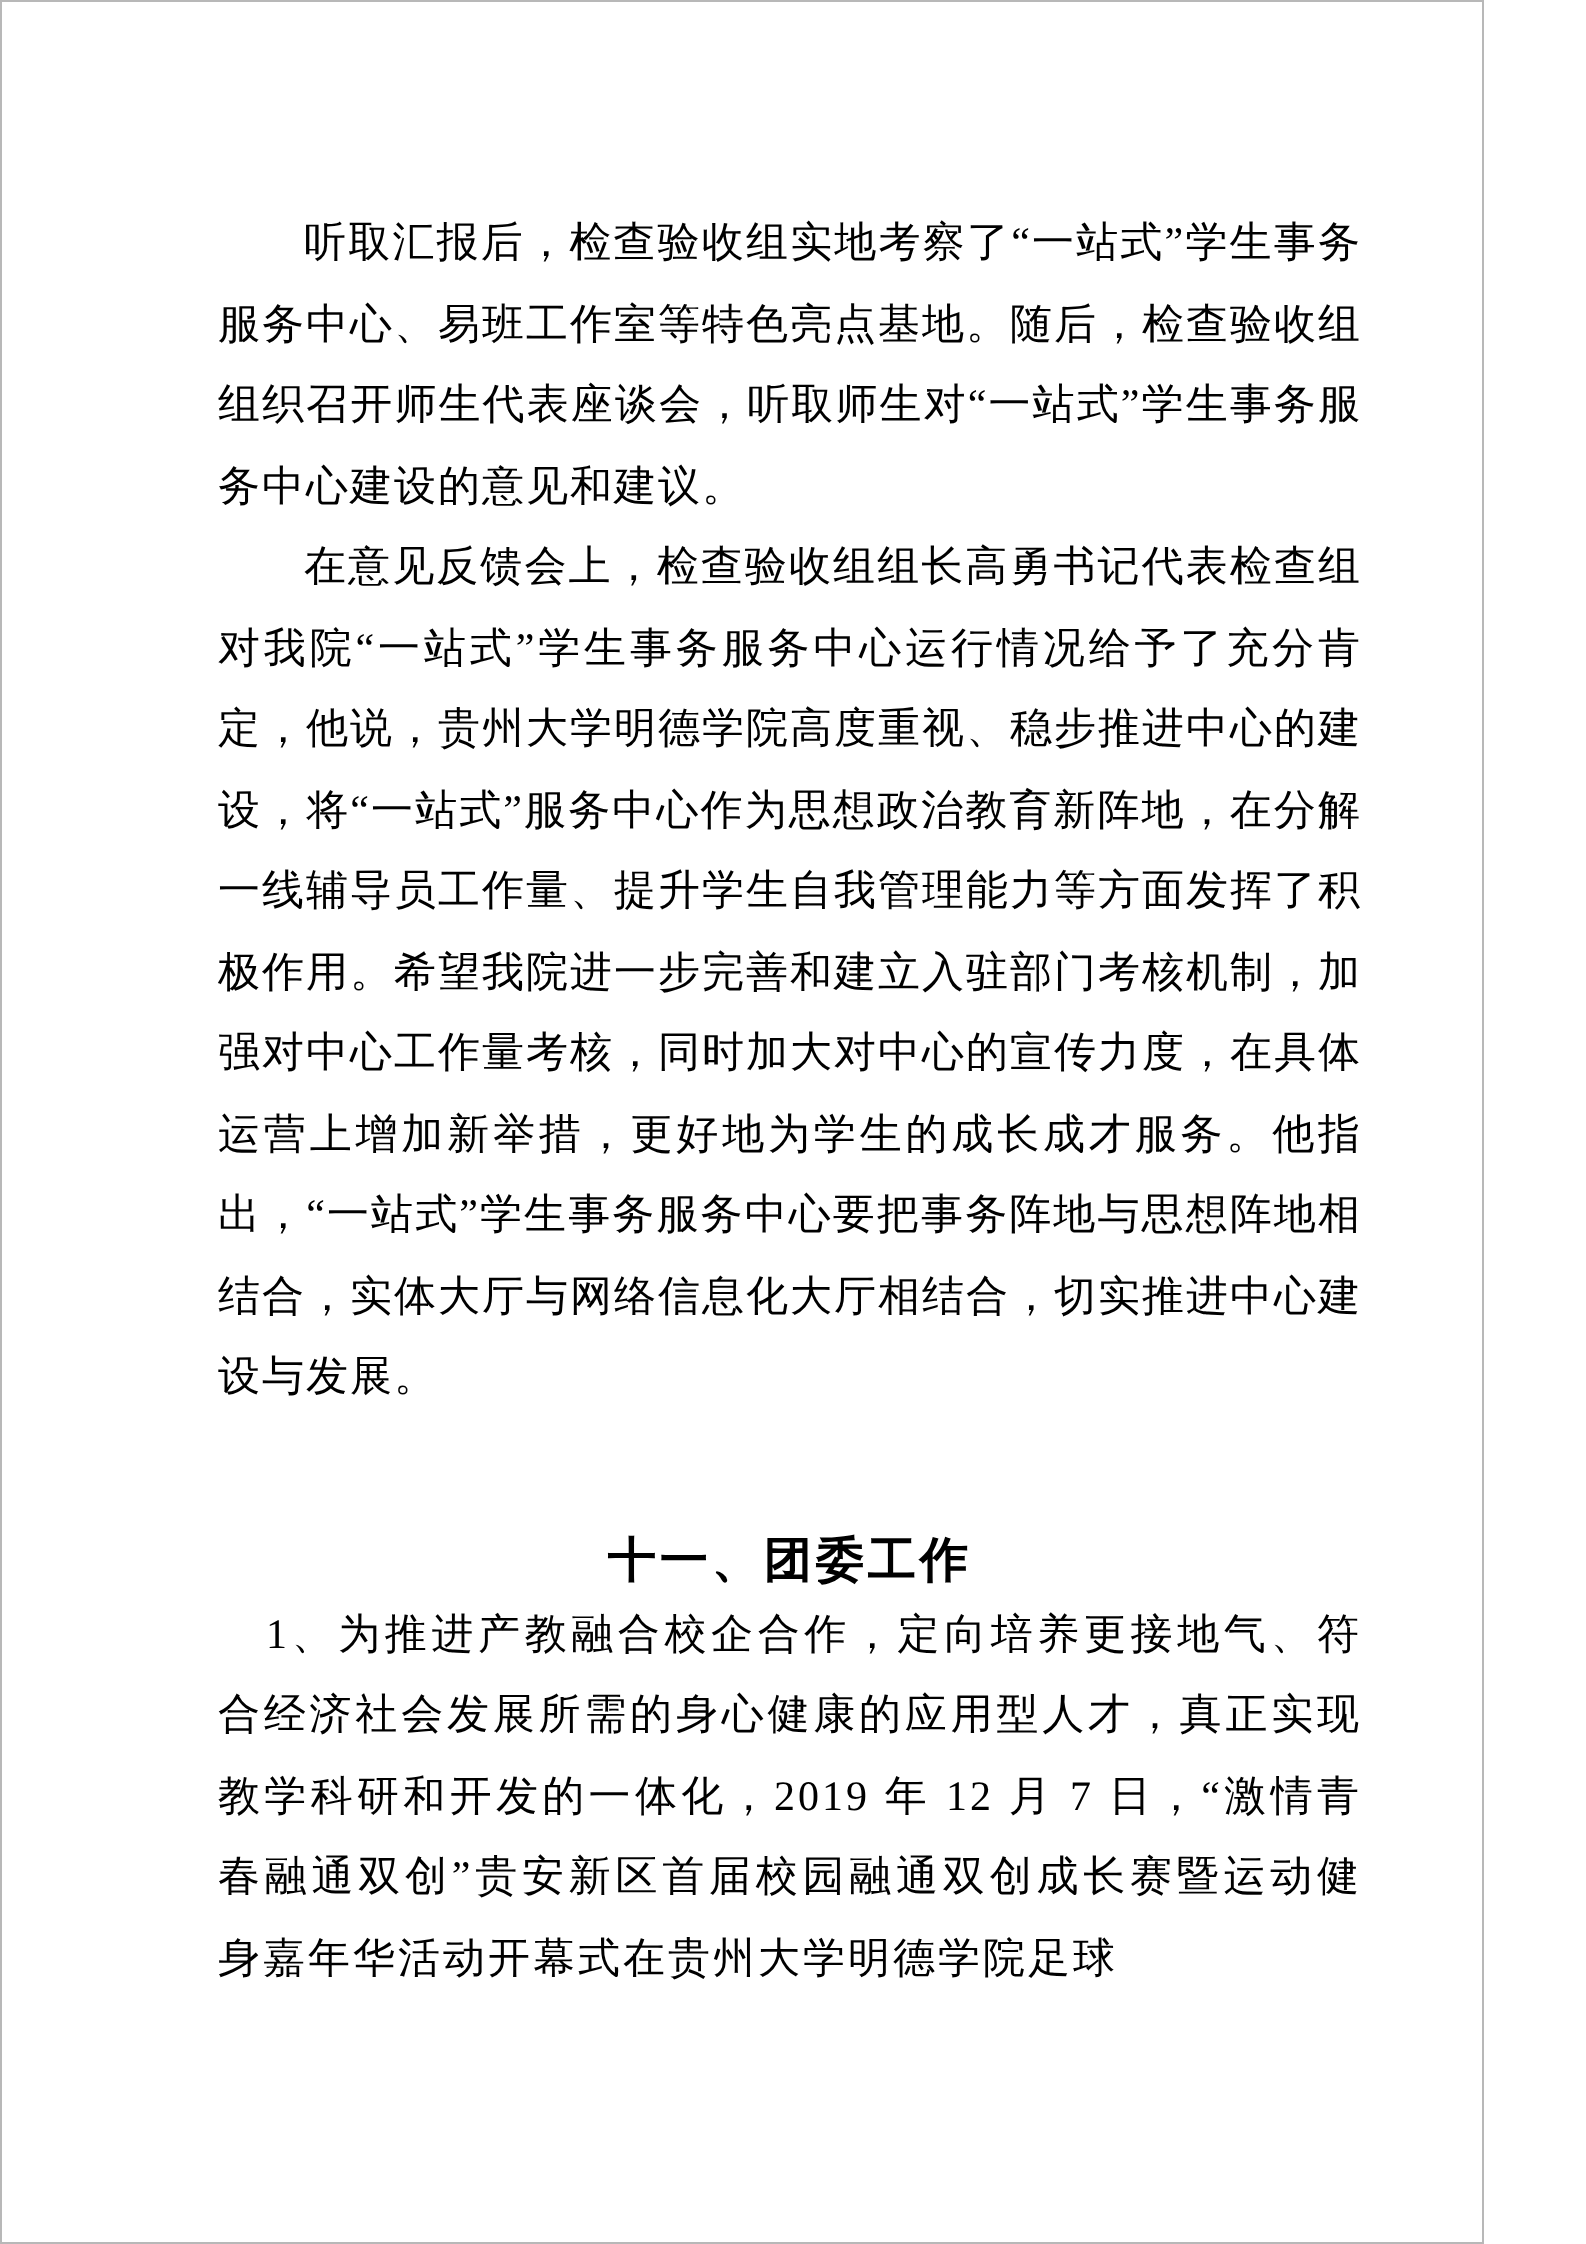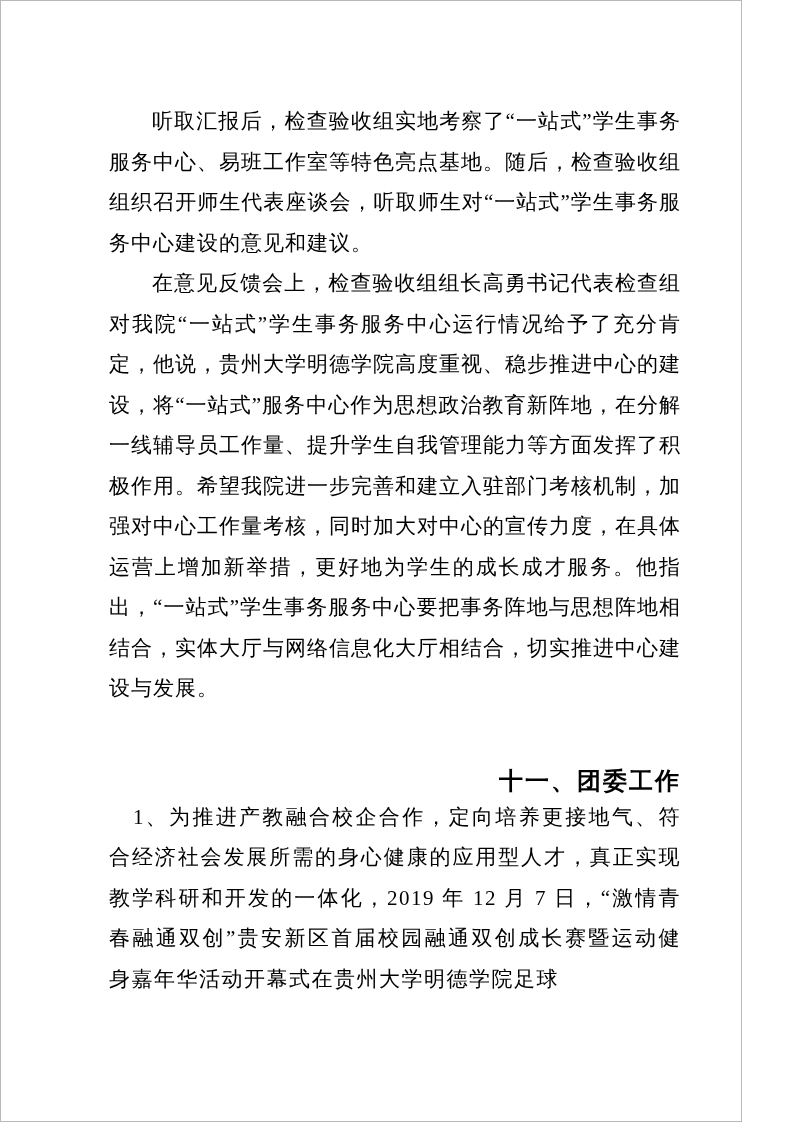--- a/index.html
+++ b/index.html
@@ -45,21 +45,21 @@
     letter-spacing: 1.5px;
   }
   .section-heading {
     margin: 57px 0 0 0;
     font-family: "Liberation Sans", "DejaVu Sans", sans-serif;
     font-weight: 700;
     font-size: 24px;
     line-height: 30px;
     letter-spacing: 2px;
     color: #000000;
-    text-align: right;
+    text-align: center;
   }
 </style>
 </head>
 <body>
 
 <div class="page">
   <div class="content">
 
     <p class="body-para indent-2">听取汇报后，检查验收组实地考察了“一站式”学生事务服务中心、易班工作室等特色亮点基地。随后，检查验收组组织召开师生代表座谈会，听取师生对“一站式”学生事务服务中心建设的意见和建议。</p>
 

